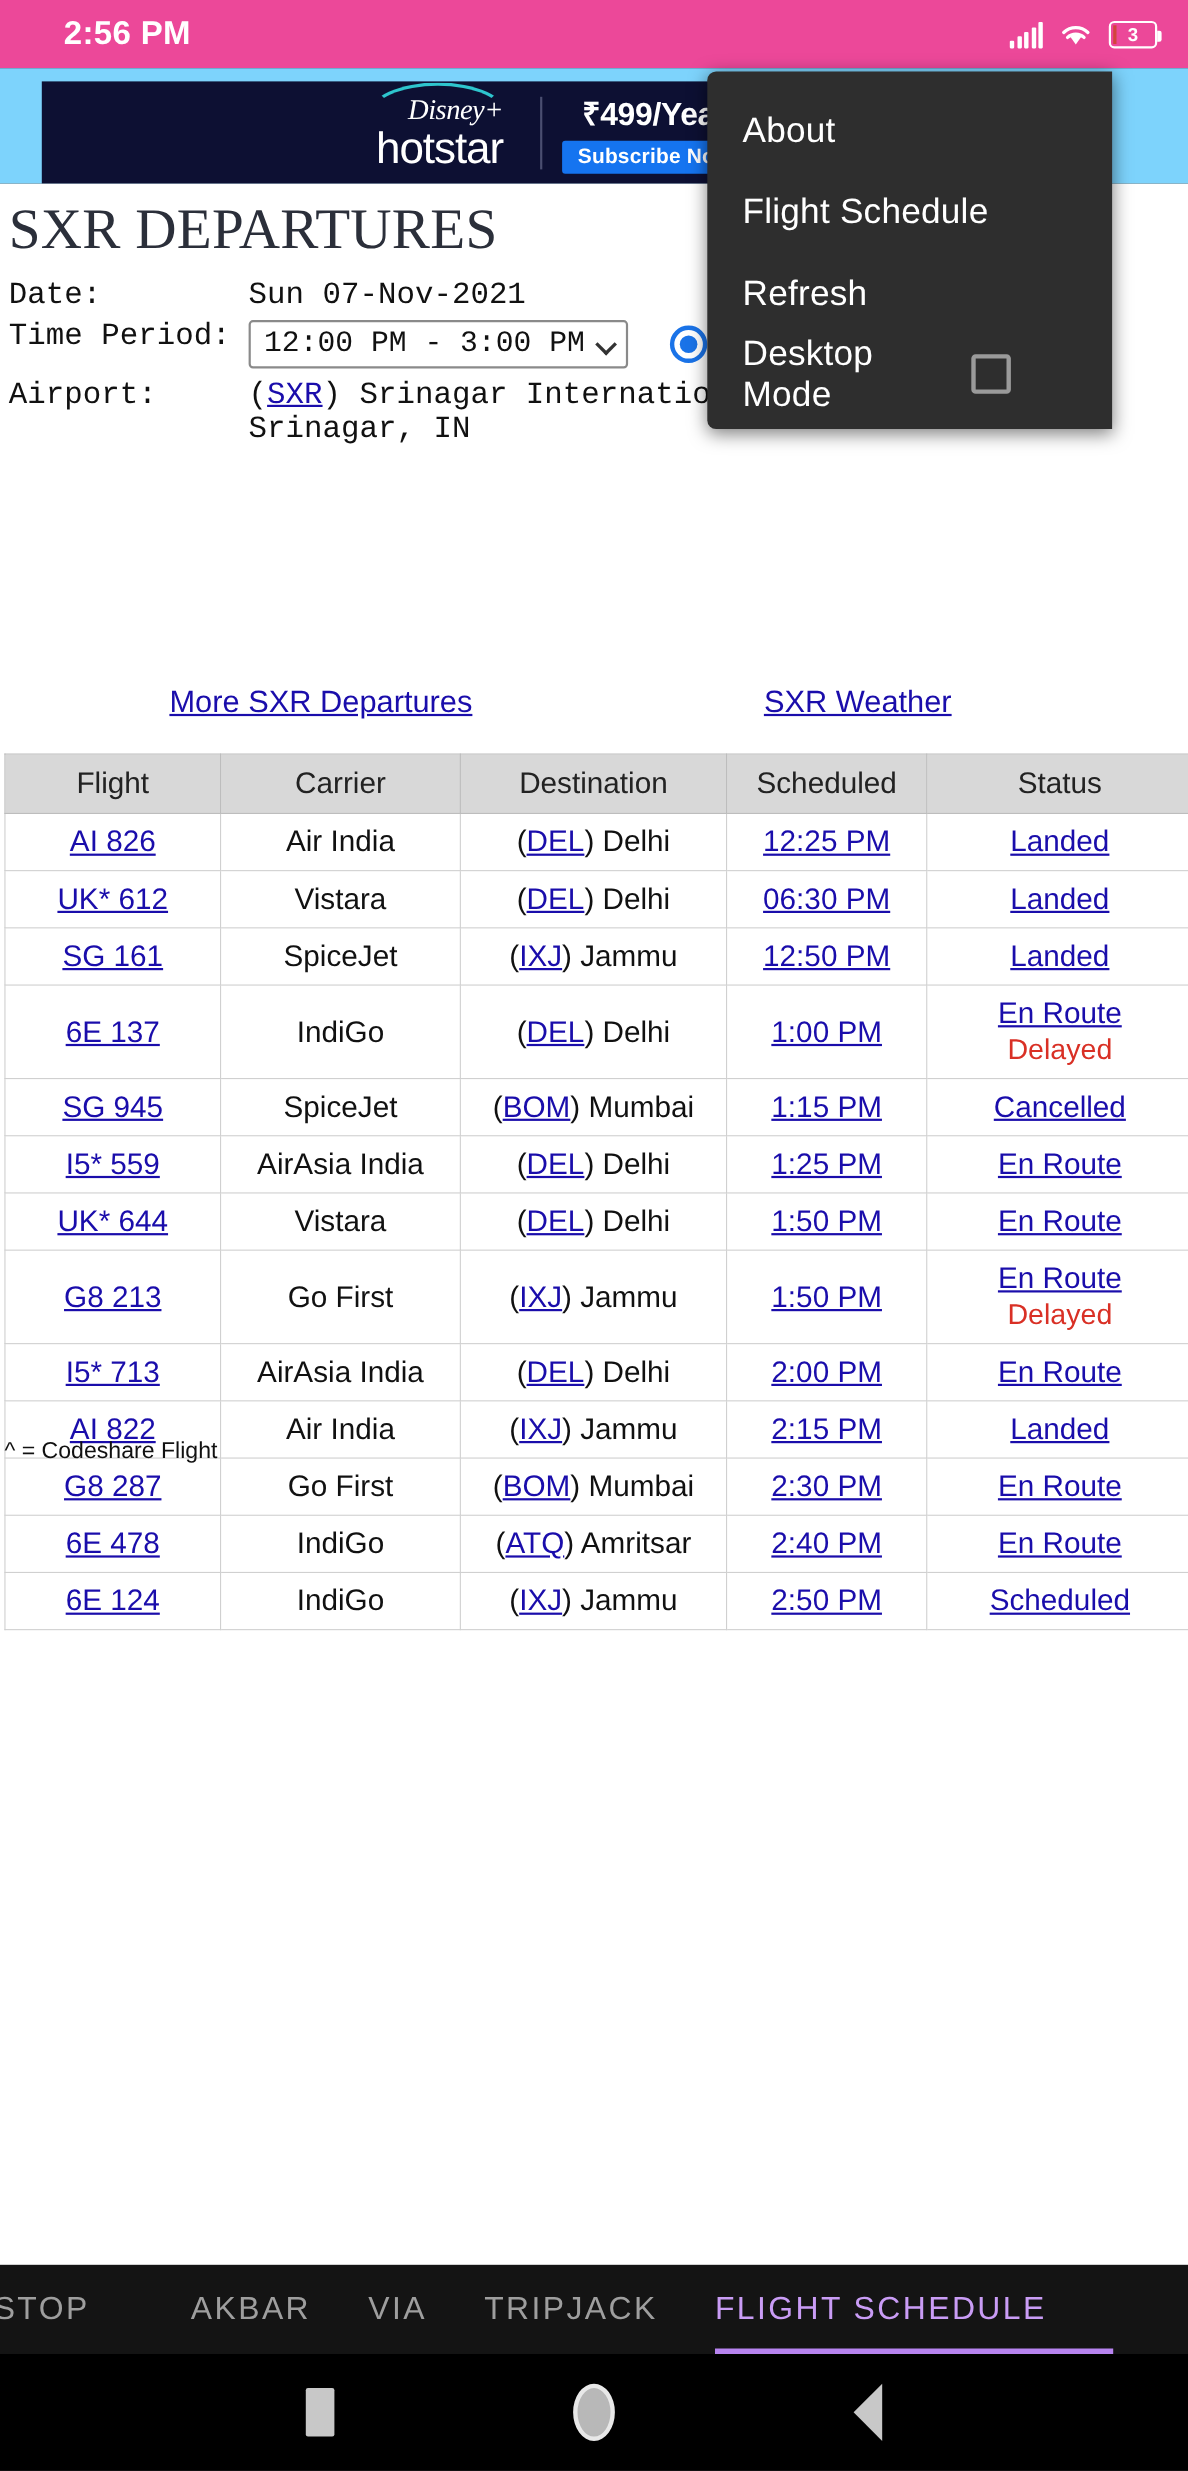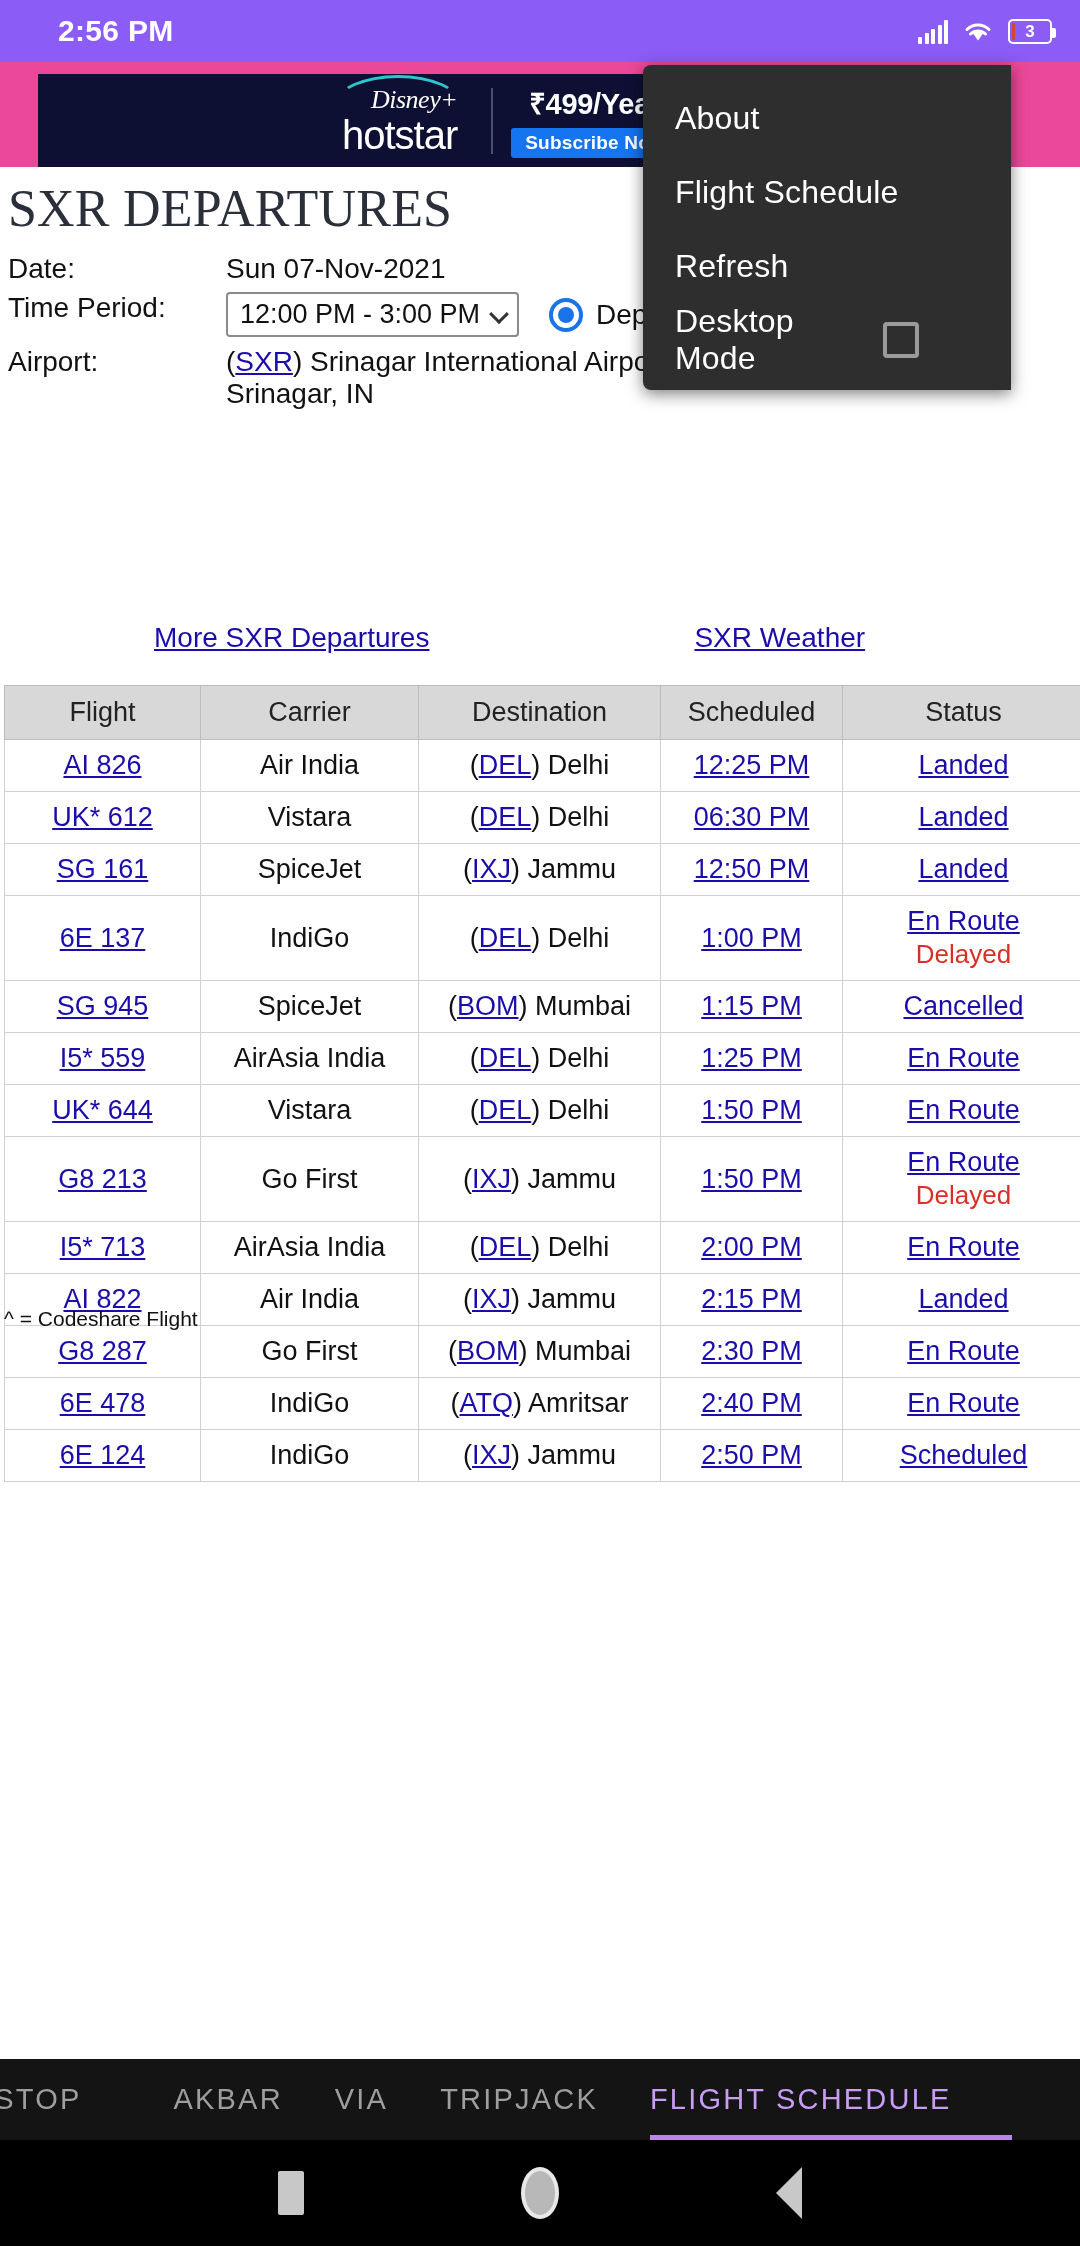--- a/index.html
+++ b/index.html
@@ -18,21 +18,21 @@
     height: 2246px;
     background: #000000;
   }
 
   
   .status-bar {
     position: absolute;
     top: 0; left: 0;
     width: 1080px;
     height: 62px;
-    background: #8b5cf6;
+    background: #ec4899;
     display: flex;
     align-items: center;
     padding: 0 28px 0 58px;
   }
   .status-time {
     color: #ffffff;
     font-size: 30px;
     font-weight: bold;
     letter-spacing: 0.3px;
   }
@@ -95,21 +95,21 @@
     font-weight: bold;
     line-height: 1;
   }
 
   
   .ad-wrap {
     position: absolute;
     top: 62px; left: 0;
     width: 1080px;
     height: 105px;
-    background: #ec4899;
+    background: #7dd3fc;
     padding-left: 28px;
   }
   .ad-inner {
     position: absolute;
     left: 38px; top: 12px;
     width: 945px;
     height: 93px;
     background: #0d1033;
     overflow: hidden;
     display: flex;
@@ -196,20 +196,21 @@
     padding: 12px 0 4px 8px;
     letter-spacing: 0.2px;
     white-space: nowrap;
   }
 
   .info-table {
     margin: 6px 0 0 8px;
     border-collapse: collapse;
     font-size: 28px;
     color: #111111;
+    font-family: Liberation Mono, monospace;
   }
   .info-table td {
     vertical-align: top;
     padding: 5px 0;
   }
   .info-label { width: 218px; white-space: nowrap; }
 
   .tp-row td { padding: 2px 0 4px 0; }
 
   .select-box {

